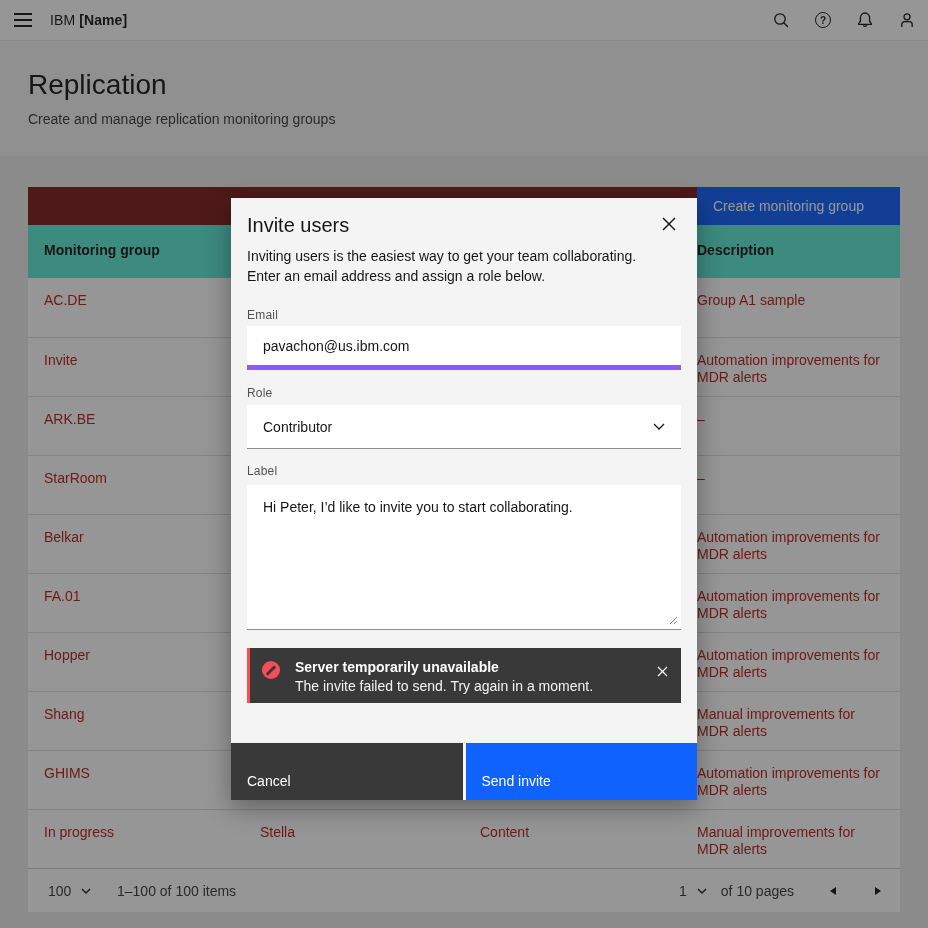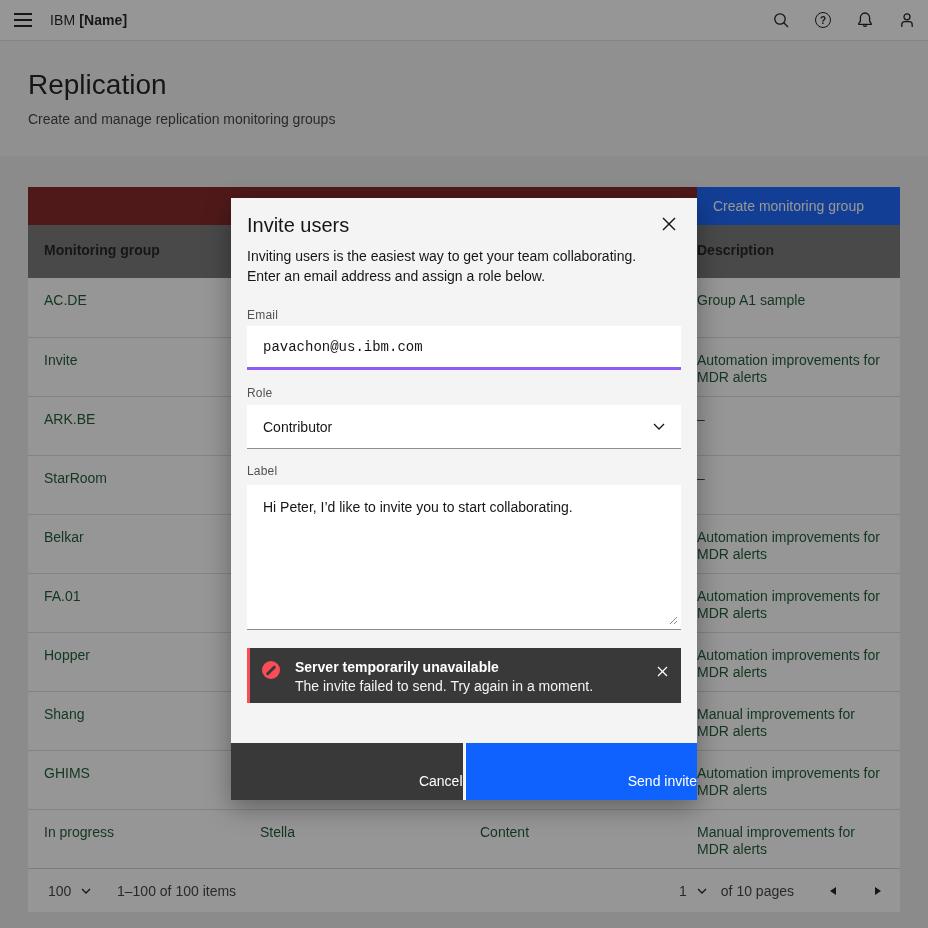--- a/index.html
+++ b/index.html
@@ -45,27 +45,27 @@
   .create-btn {
     position:absolute; right:0; top:0; width:203px; height:38px;
     background:#0f62fe; color:#ffffff; border:none;
     font-family:inherit; font-size:14px; text-align:left; padding-left:16px;
     cursor:pointer;
   }
   .thead, .trow {
     display:grid;
     grid-template-columns:216px 220px 217px 1fr;
   }
-  .thead { height:53px; background:#737373; }
+  .thead { height:53px; background:#5eead4; }
   .thead .cell { padding:17px 16px 0; font-size:14px; font-weight:700; color:#161616; }
   .tbody { background:#ffffff; }
   .trow { height:59px; border-top:1px solid #dcdcdc; background:#ffffff; }
   .trow:first-child { border-top:none; }
   .trow .cell {
-    padding:14px 16px 0; font-size:14px; line-height:17px; color:#14532d;
+    padding:14px 16px 0; font-size:14px; line-height:17px; color:#b91c1c;
     overflow:hidden;
   }
   .pagination {
     height:44px; background:#ffffff; border-top:1px solid #cfcfcf;
     display:flex; align-items:center; font-size:14px; color:#393939;
   }
   .pag-divider { width:1px; background:#cfcfcf; }
   .pag-size { width:72px; display:flex; align-items:center; padding-left:20px; gap:10px; cursor:pointer; }
   .pag-items { display:flex; align-items:center; padding-left:16px; }
   .pag-spacer { flex:1; }
@@ -93,22 +93,22 @@
   .modal-title { position:absolute; left:16px; top:16px; font-size:20px; font-weight:400; color:#161616; }
   .modal-desc { position:absolute; left:16px; top:48px; width:420px; font-size:14px; line-height:20px; color:#161616; }
 
   .field-label { position:absolute; left:16px; font-size:12px; color:#525252; letter-spacing:0.2px; }
   .lbl-email { top:110px; }
   .lbl-role { top:188px; }
   .lbl-msg  { top:266px; }
 
   .text-input {
     position:absolute; left:16px; right:16px; height:44px;
-    background:#ffffff; border:none; border-bottom:3px solid #8b5cf6;
-    font-family:Liberation Mono, monospace; font-size:14px; color:#161616; padding:0 16px;
+    background:#ffffff; border:none; border-bottom:5px solid #8b5cf6;
+    font-family:Liberation Sans, sans-serif; font-size:14px; color:#161616; padding:0 16px;
   }
   .input-email { top:128px; }
   .role-select {
     position:absolute; left:16px; right:16px; top:207px; height:44px;
     background:#ffffff; border-bottom:1px solid #8d8d8d;
     display:flex; align-items:center; justify-content:space-between;
     padding:0 16px; cursor:pointer; color:#161616;
   }
   .textarea-wrap { position:absolute; left:16px; right:16px; top:287px; height:145px; }
   .textarea-wrap textarea {
@@ -132,21 +132,21 @@
   .notif-text { margin:11px 0 16px 15px; flex:1; }
   .notif-title { font-size:14px; font-weight:700; line-height:17px; }
   .notif-msg { font-size:14px; color:#f4f4f4; line-height:17px; margin-top:2px; }
   .notif-close {
     background:transparent; border:none; color:#ffffff; cursor:pointer;
     width:30px; height:30px; margin:8px 4px 0 0;
     display:flex; align-items:center; justify-content:center;
   }
 
   .modal-footer { position:absolute; left:0; right:0; bottom:0; height:57px; display:flex; gap:3px; }
-  .btn { flex:1; border:none; font-family:inherit; font-size:14px; text-align:right; padding:18px 0 0 16px; cursor:pointer; color:#ffffff; }
+  .btn { flex:1; border:none; font-family:inherit; font-size:14px; text-align:left; padding:18px 0 0 16px; cursor:pointer; color:#ffffff; }
   .btn-cancel { background:#393939; }
   .btn-send { background:#0f62fe; }
 </style>
 </head>
 <body>
 
 <div class="app-header">
   <div class="hamburger">
     <span></span>
       <span></span>

